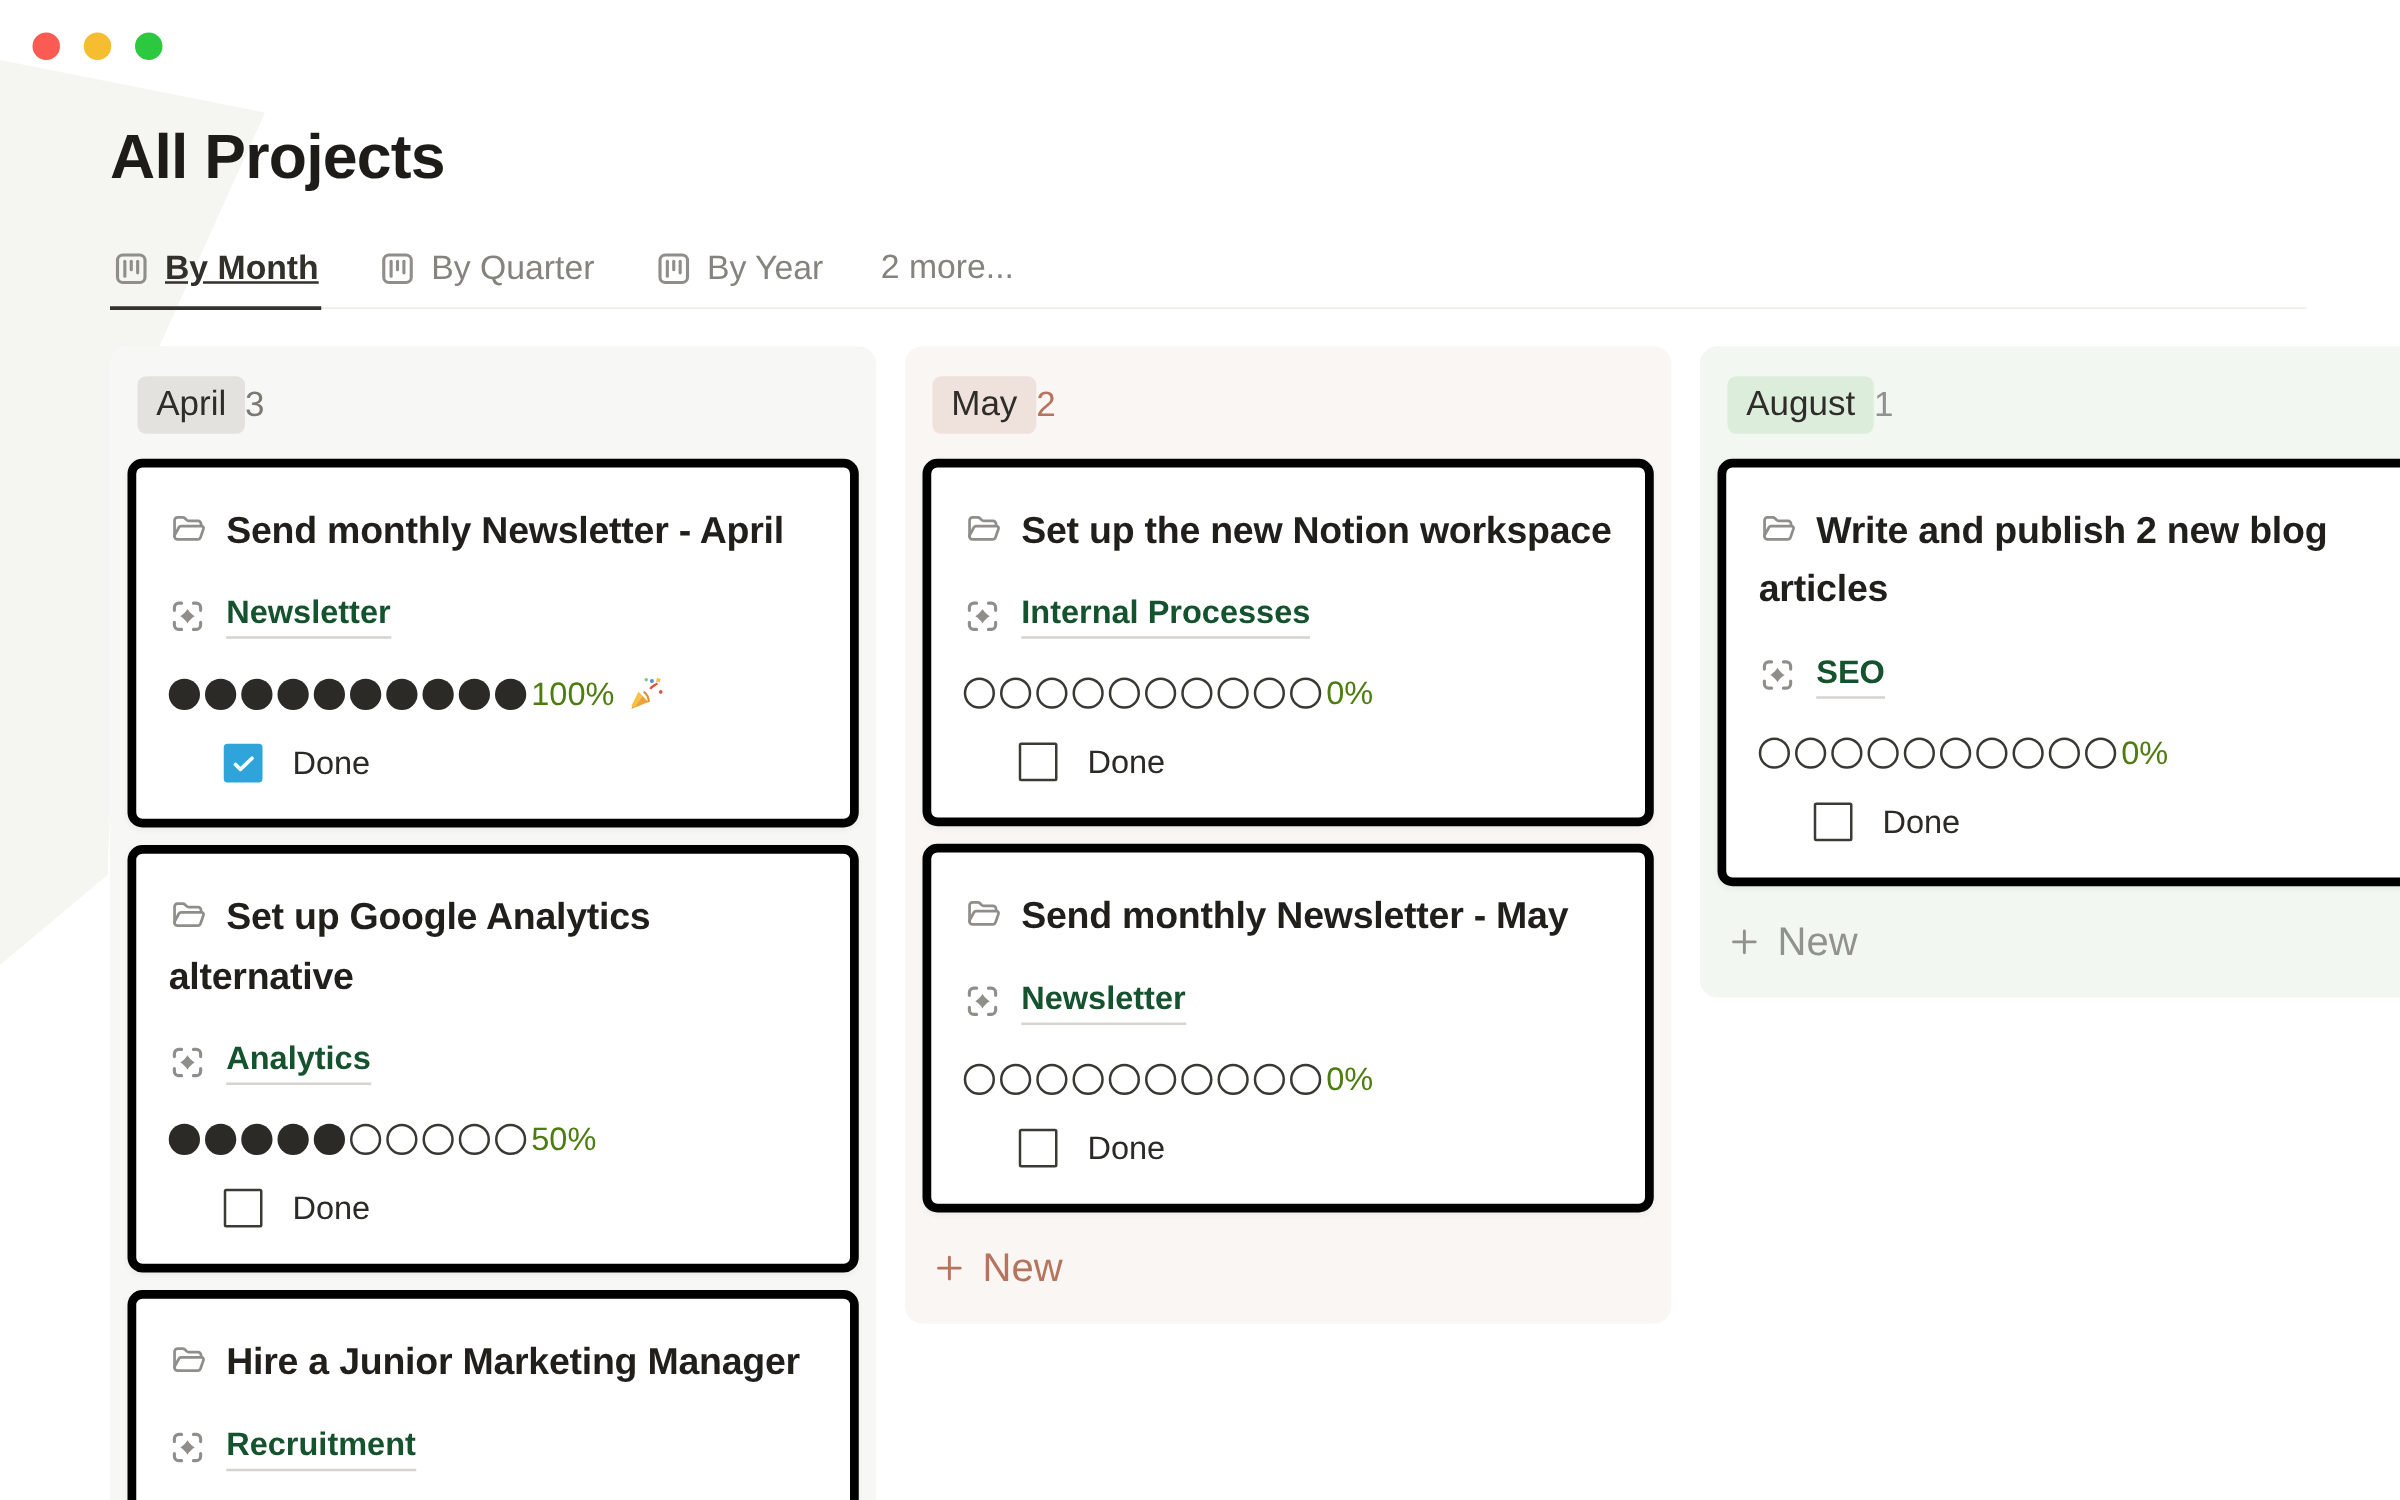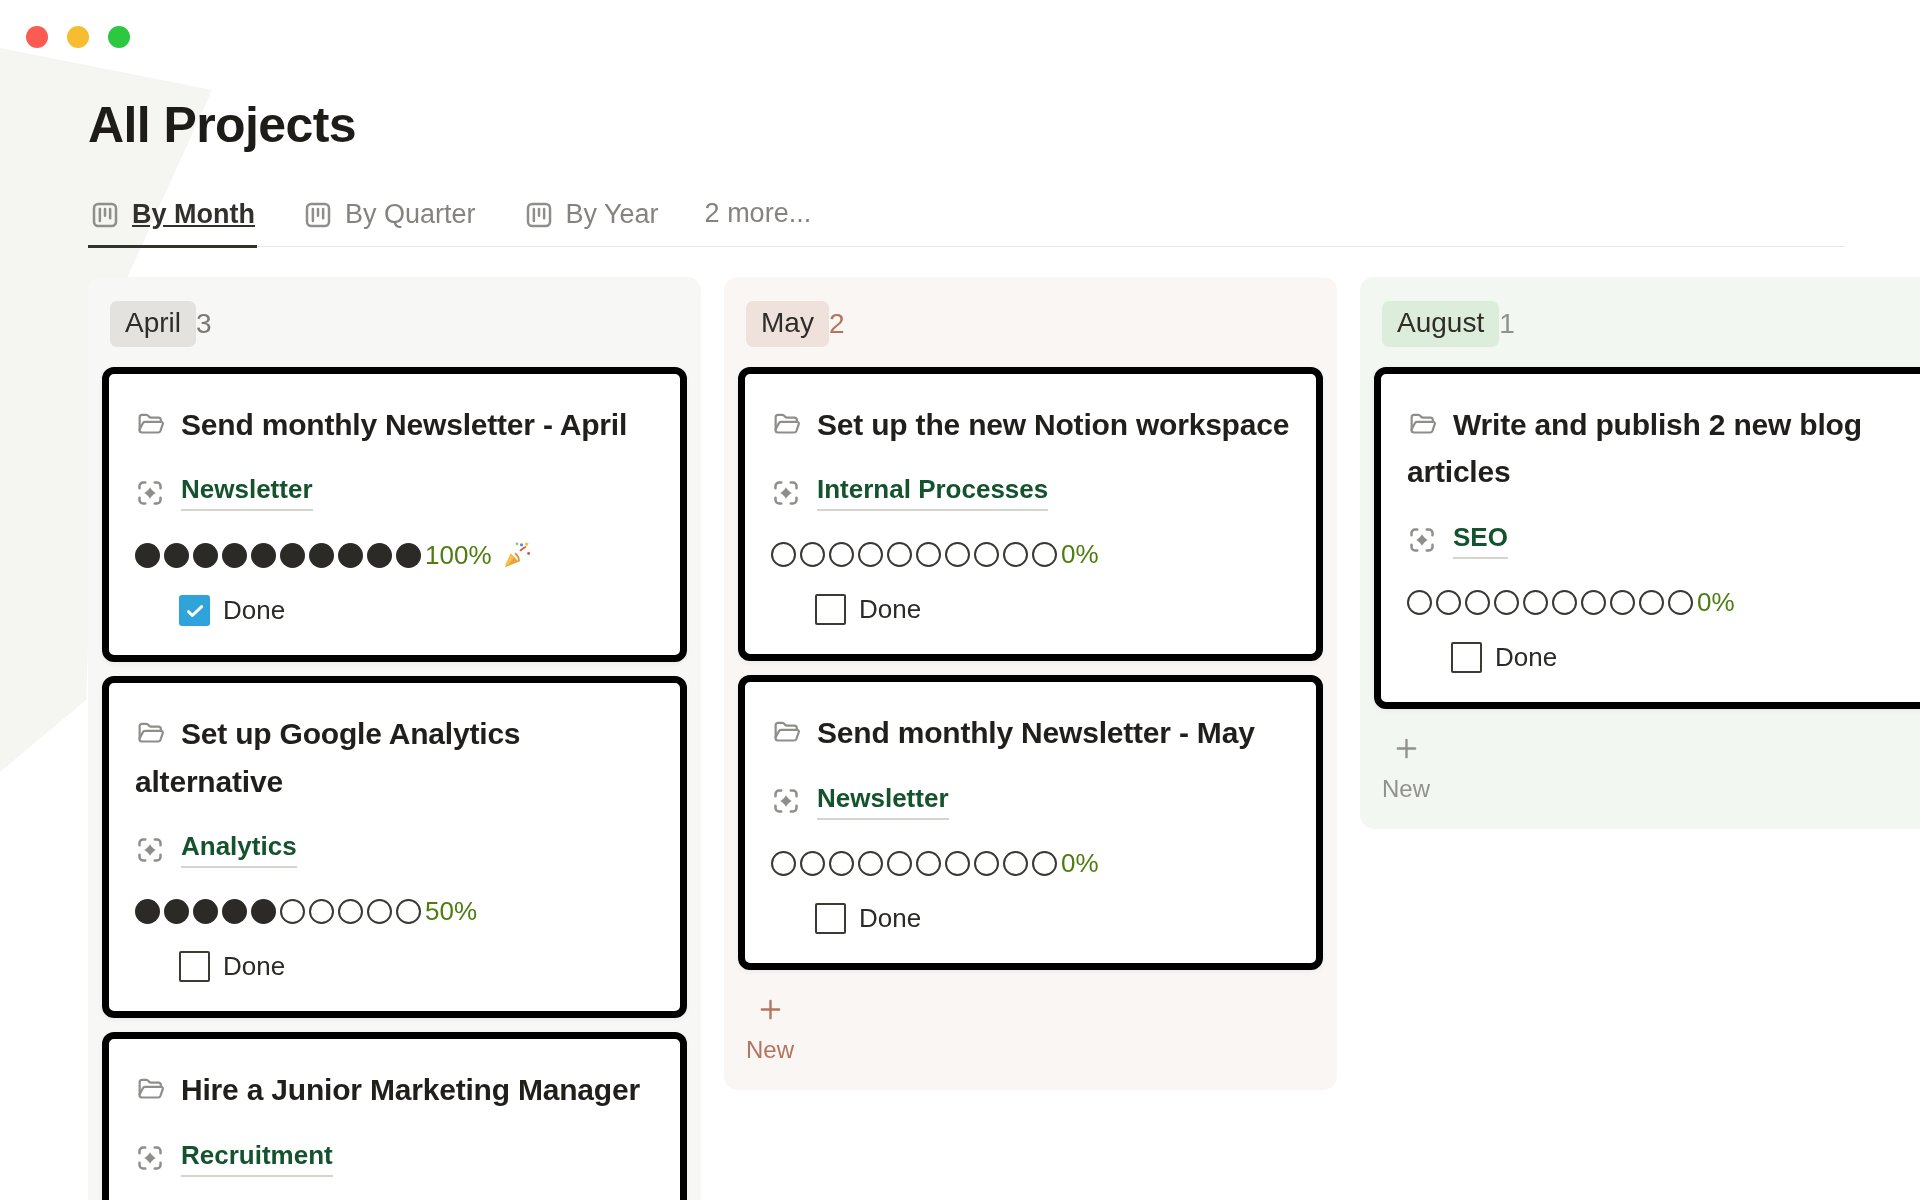--- a/index.html
+++ b/index.html
@@ -40,29 +40,29 @@
   .tag { font-size:26px; font-weight:600; color:#14532d; padding-bottom:4px;
     border-bottom:2.5px solid #d6d4cf; cursor:pointer; }
   .progress-row { margin-top:28px; display:flex; align-items:center; }
   .dot { width:25px; height:25px; border-radius:50%; margin-right:4px; flex:none; }
   .dot.filled { background:#2b2a26; }
   .dot.empty { border:2.6px solid #39383
 3; }
   .dot.empty { border:2.6px solid #393833; }
   .percent { font-size:26px; color:#4d7c0f; margin-left:0; }
   .ic-party { width:32px; height:32px; margin-left:9px; }
-  .done-row { margin-top:24px; display:flex; align-items:flex-start; gap:13px;padding-left:44px; }
+  .done-row { margin-top:24px; display:flex; align-items:flex-start; gap:24px;padding-left:44px; }
   .checkbox { width:31px; height:31px; flex:none; cursor:pointer; display:flex;
     align-items:center; justify-content:center; background:#fff;
     border:2.6px solid #3b3a35; border-radius:2px; }
   .checkbox.checked { border:none; border-radius:3px; }
   .checkbox svg { width:22px; height:22px; }
   .done-label { font-size:26px; color:#2b2a26; }
   .new-btn { display:flex; align-items:center; gap:13px; background:none; border:none; cursor:pointer;
-    font-family:inherit; font-size:24px; padding:12px 8px; margin-top:2px;flex-direction:column; }
+    font-family:inherit; font-size:32px; padding:12px 8px; margin-top:2px; }
   .ic-plus { width:27px; height:27px; }
 </style>
 </head>
 <body>
 
 <div class="wedge"></div>
 
 <div class="traffic">
   <button class="tl" style="background: rgb(252, 91, 83);"></button>
   <button class="tl" style="background: rgb(246, 189, 48);"></button>

